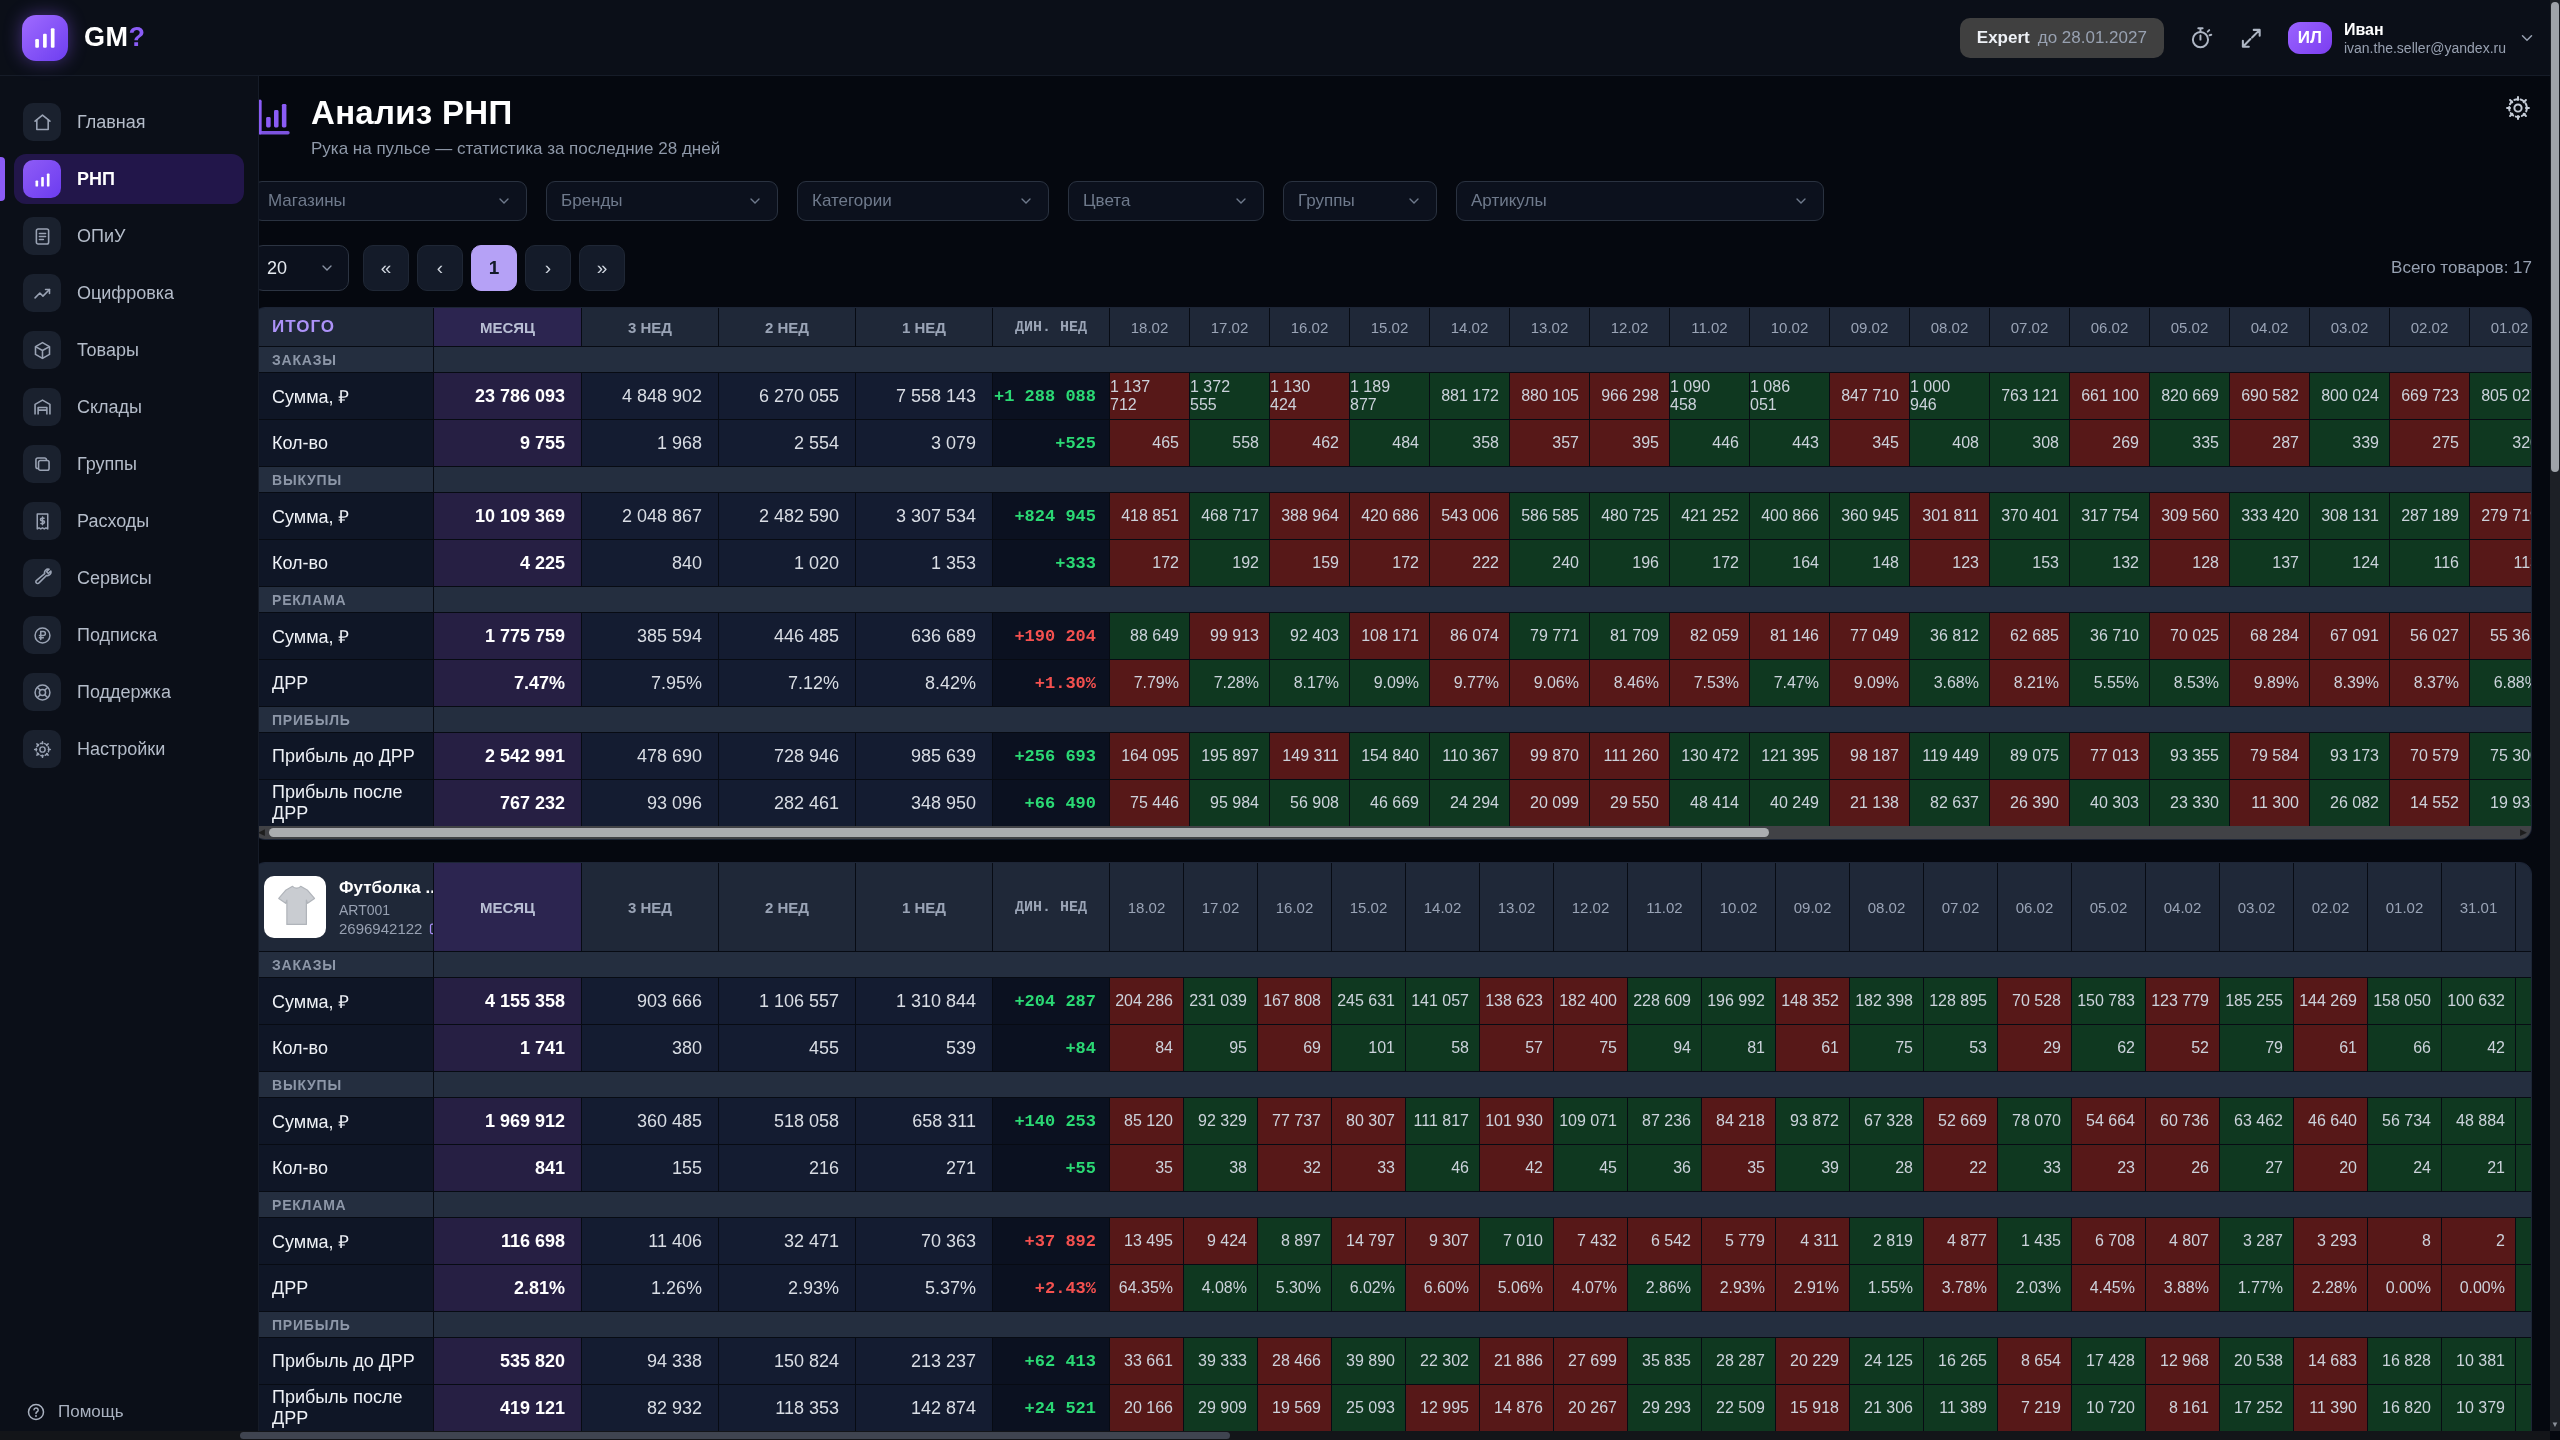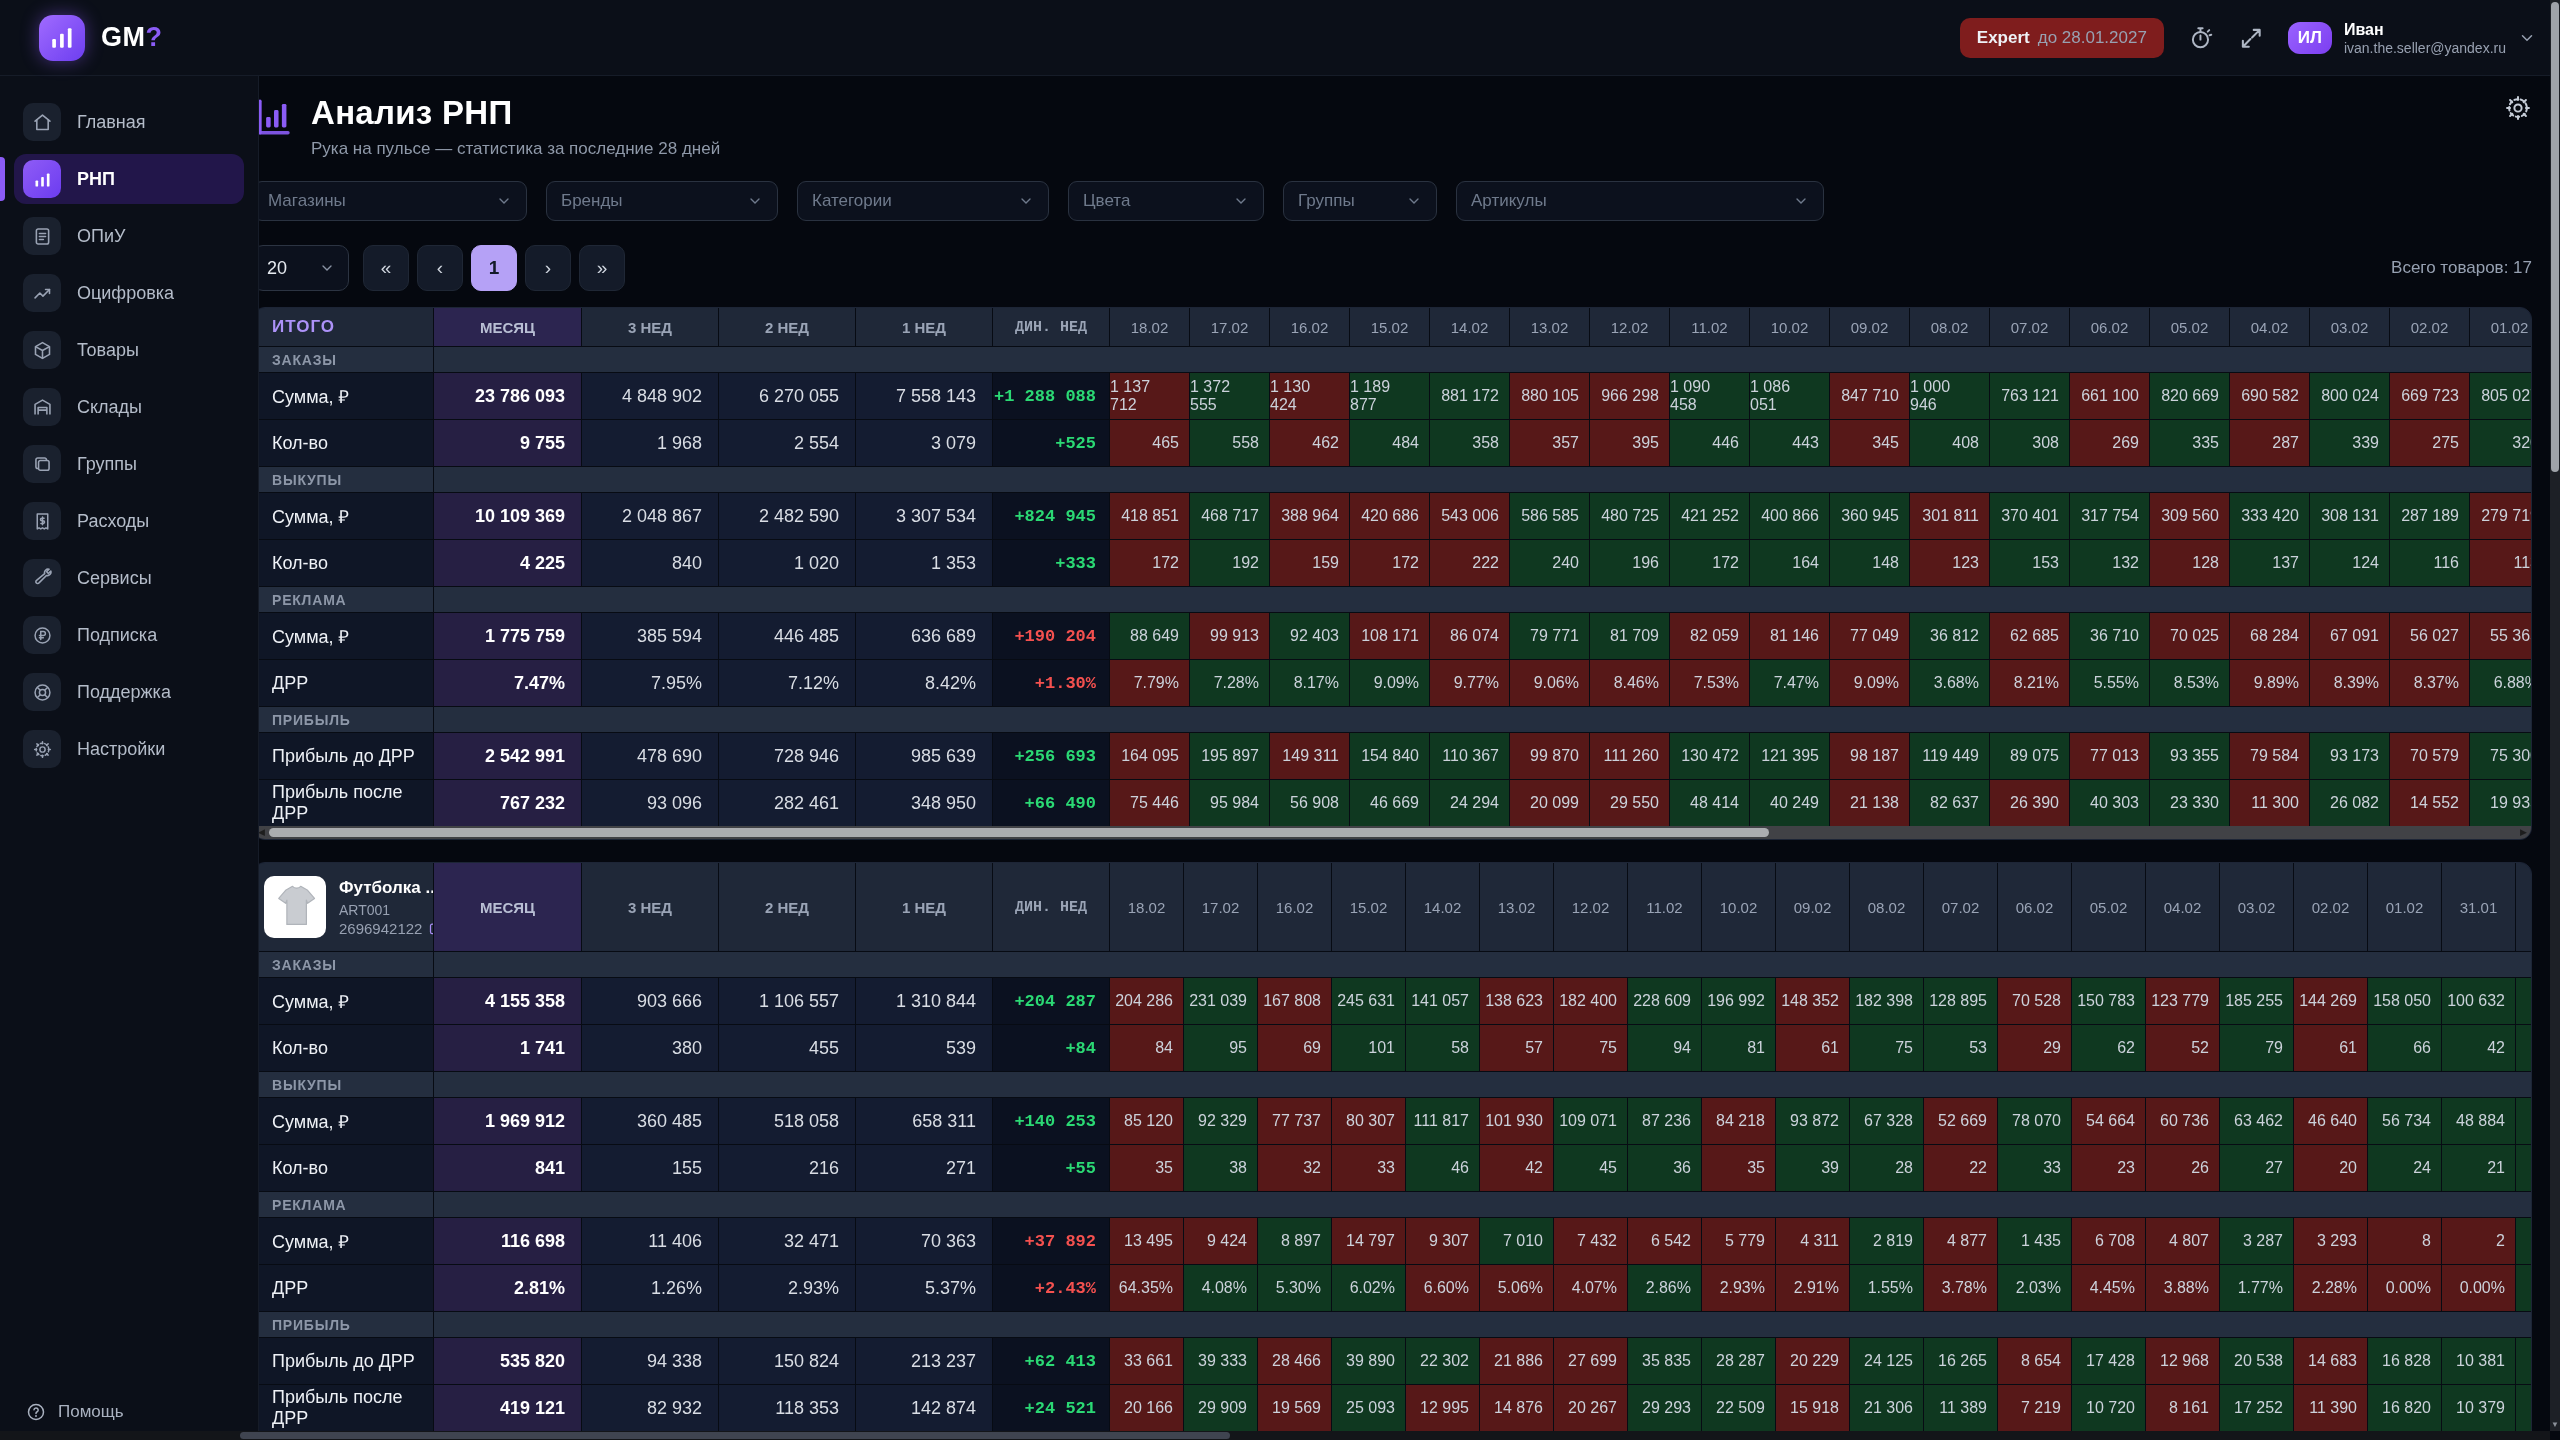--- a/index.html
+++ b/index.html
@@ -3,27 +3,27 @@
 <meta charset="utf-8">
 <style>
   * { margin:0; padding:0; box-sizing:border-box; }
   html,body { width:2560px; height:1440px; overflow:hidden; background:#04070d;
     font-family:"Liberation Sans", sans-serif; color:#e8ecf2; }
 
   
   .topbar { position:fixed; left:0; top:0; width:2560px; height:76px; background:#0b0f18;
     display:flex; align-items:center; justify-content:space-between; z-index:30;
     border-bottom:1px solid #161c28; }
-  .brand { display:flex; align-items:center; gap:16px; padding-left:39px; }
+  .brand { display:flex; align-items:center; gap:16px; padding-left:22px; }
   .brand-tile { width:46px; height:46px; border-radius:14px; display:flex; align-items:center; justify-content:center;
     background:linear-gradient(135deg,#a06bff,#6d3ef0); box-shadow:0 0 18px rgba(139,92,246,.45); }
   .brand-name { font-size:27px; font-weight:bold; color:#fff; letter-spacing:.5px; }
   .brand-name .q { color:#8b5cf6; }
   .top-right { display:flex; align-items:center; gap:24px; padding-right:24px; }
-  .plan-badge { background:#7f1d1d; border-radius:10px; padding:10px 17px; font-size:17px; color:#98a1b1; cursor:pointer; }
+  .plan-badge { background:#404040; border-radius:10px; padding:10px 17px; font-size:17px; color:#98a1b1; cursor:pointer; }
   .plan-badge b { color:#eef1f6; font-weight:bold; margin-right:8px; }
   .top-icon { width:26px; height:26px; color:#aeb6c4; cursor:pointer; }
   .userbox { display:flex; align-items:center; gap:12px; cursor:pointer; }
   .avatar { width:44px; height:32px; border-radius:12px; background:linear-gradient(135deg,#9a63ff,#7c3ef0);
     display:flex; align-items:center; justify-content:center; font-size:17px; font-weight:bold; color:#fff; }
   .uname { font-size:16px; color:#fff; font-weight:bold; line-height:1.25; }
   .umail { font-size:14px; color:#98a1b1; }
   .chev { width:18px; height:18px; color:#98a1b1; }
 
   

